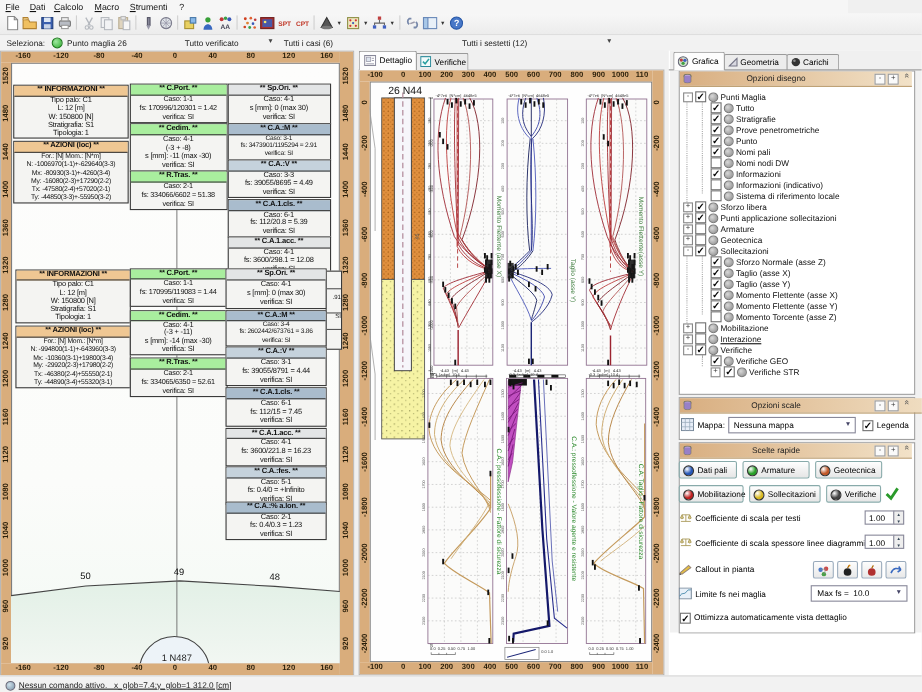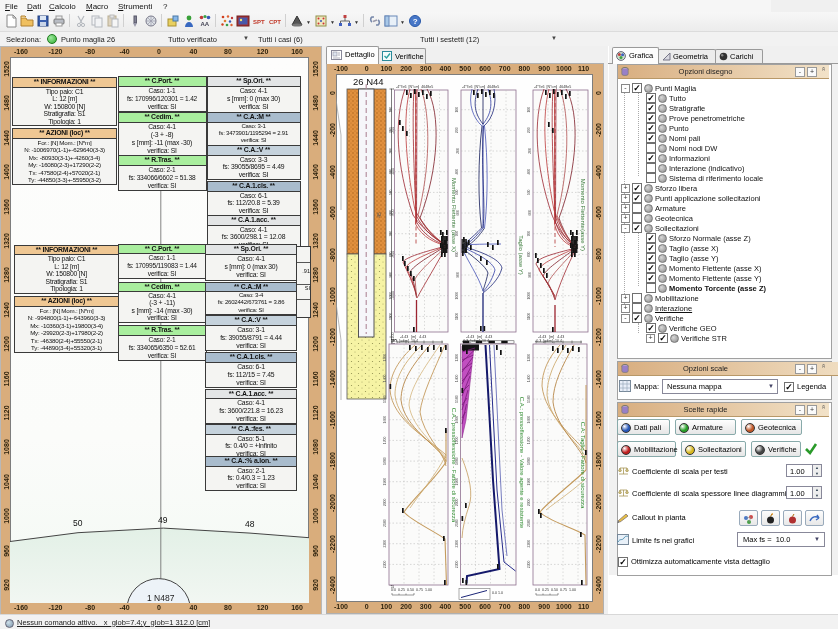--- a/index.html
+++ b/index.html
@@ -931,21 +931,21 @@
       <span class="abs" style="left:658px;top:134.4px;width:7px;height:7px;border-radius:50%;background:radial-gradient(circle at 35% 35%,#d8d8d8,#8a8a8a);border:1px solid #777;"></span>
       <span class="abs" style="left:669px;top:133.8px;font-size:7.5px;color:#111;white-space:nowrap;">Nomi pali</span>
       <span class="abs" style="left:646px;top:143.4px;width:8px;height:8px;background:#fff;border:1px solid #707070;font-size:9px;line-height:8px;text-align:center;color:#000;font-weight:bold;"></span>
       <span class="abs" style="left:658px;top:144.4px;width:7px;height:7px;border-radius:50%;background:radial-gradient(circle at 35% 35%,#d8d8d8,#8a8a8a);border:1px solid #777;"></span>
       <span class="abs" style="left:669px;top:143.8px;font-size:7.5px;color:#111;white-space:nowrap;">Nomi nodi DW</span>
       <span class="abs" style="left:646px;top:153.4px;width:8px;height:8px;background:#fff;border:1px solid #707070;font-size:9px;line-height:8px;text-align:center;color:#000;font-weight:bold;">✓</span>
       <span class="abs" style="left:658px;top:154.4px;width:7px;height:7px;border-radius:50%;background:radial-gradient(circle at 35% 35%,#d8d8d8,#8a8a8a);border:1px solid #777;"></span>
       <span class="abs" style="left:669px;top:153.8px;font-size:7.5px;color:#111;white-space:nowrap;">Informazioni</span>
       <span class="abs" style="left:646px;top:163.4px;width:8px;height:8px;background:#fff;border:1px solid #707070;font-size:9px;line-height:8px;text-align:center;color:#000;font-weight:bold;"></span>
       <span class="abs" style="left:658px;top:164.4px;width:7px;height:7px;border-radius:50%;background:radial-gradient(circle at 35% 35%,#d8d8d8,#8a8a8a);border:1px solid #777;"></span>
-      <span class="abs" style="left:669px;top:163.8px;font-size:7.5px;color:#111;white-space:nowrap;">Interazione (indicativo)</span>
+      <span class="abs" style="left:669px;top:163.8px;font-size:7.5px;color:#111;white-space:nowrap;">Informazioni (indicativo)</span>
       <span class="abs" style="left:646px;top:173.4px;width:8px;height:8px;background:#fff;border:1px solid #707070;font-size:9px;line-height:8px;text-align:center;color:#000;font-weight:bold;"></span>
       <span class="abs" style="left:658px;top:174.4px;width:7px;height:7px;border-radius:50%;background:radial-gradient(circle at 35% 35%,#d8d8d8,#8a8a8a);border:1px solid #777;"></span>
       <span class="abs" style="left:669px;top:173.8px;font-size:7.5px;color:#111;white-space:nowrap;">Sistema di riferimento locale</span>
       <span class="abs" style="left:621px;top:184.2px;width:7px;height:7px;background:#fff;border:1px solid #888;font-size:7px;line-height:6px;text-align:center;color:#333;">+</span>
       <span class="abs" style="left:632px;top:183.4px;width:8px;height:8px;background:#fff;border:1px solid #707070;font-size:9px;line-height:8px;text-align:center;color:#000;font-weight:bold;">✓</span>
       <span class="abs" style="left:644px;top:184.4px;width:7px;height:7px;border-radius:50%;background:radial-gradient(circle at 35% 35%,#d8d8d8,#8a8a8a);border:1px solid #777;"></span>
       <span class="abs" style="left:655px;top:183.8px;font-size:7.5px;color:#111;white-space:nowrap;">Sforzo libera</span>
       <span class="abs" style="left:621px;top:194.2px;width:7px;height:7px;background:#fff;border:1px solid #888;font-size:7px;line-height:6px;text-align:center;color:#333;">+</span>
       <span class="abs" style="left:632px;top:193.4px;width:8px;height:8px;background:#fff;border:1px solid #707070;font-size:9px;line-height:8px;text-align:center;color:#000;font-weight:bold;">✓</span>
       <span class="abs" style="left:644px;top:194.4px;width:7px;height:7px;border-radius:50%;background:radial-gradient(circle at 35% 35%,#d8d8d8,#8a8a8a);border:1px solid #777;"></span>
@@ -972,21 +972,21 @@
       <span class="abs" style="left:658px;top:254.4px;width:7px;height:7px;border-radius:50%;background:radial-gradient(circle at 35% 35%,#d8d8d8,#8a8a8a);border:1px solid #777;"></span>
       <span class="abs" style="left:669px;top:253.8px;font-size:7.5px;color:#111;white-space:nowrap;">Taglio (asse Y)</span>
       <span class="abs" style="left:646px;top:263.4px;width:8px;height:8px;background:#fff;border:1px solid #707070;font-size:9px;line-height:8px;text-align:center;color:#000;font-weight:bold;">✓</span>
       <span class="abs" style="left:658px;top:264.4px;width:7px;height:7px;border-radius:50%;background:radial-gradient(circle at 35% 35%,#d8d8d8,#8a8a8a);border:1px solid #777;"></span>
       <span class="abs" style="left:669px;top:263.8px;font-size:7.5px;color:#111;white-space:nowrap;">Momento Flettente (asse X)</span>
       <span class="abs" style="left:646px;top:273.4px;width:8px;height:8px;background:#fff;border:1px solid #707070;font-size:9px;line-height:8px;text-align:center;color:#000;font-weight:bold;">✓</span>
       <span class="abs" style="left:658px;top:274.4px;width:7px;height:7px;border-radius:50%;background:radial-gradient(circle at 35% 35%,#d8d8d8,#8a8a8a);border:1px solid #777;"></span>
       <span class="abs" style="left:669px;top:273.8px;font-size:7.5px;color:#111;white-space:nowrap;">Momento Flettente (asse Y)</span>
       <span class="abs" style="left:646px;top:283.4px;width:8px;height:8px;background:#fff;border:1px solid #707070;font-size:9px;line-height:8px;text-align:center;color:#000;font-weight:bold;"></span>
       <span class="abs" style="left:658px;top:284.4px;width:7px;height:7px;border-radius:50%;background:radial-gradient(circle at 35% 35%,#d8d8d8,#8a8a8a);border:1px solid #777;"></span>
-      <span class="abs" style="left:669px;top:283.8px;font-size:7.5px;color:#111;white-space:nowrap;font-weight:bold;">Momento Torcente (asse Z)</span>
+      <span class="abs" style="left:669px;top:283.8px;font-size:7.5px;color:#111;white-space:nowrap;">Momento Torcente (asse Z)</span>
       <span class="abs" style="left:621px;top:294.2px;width:7px;height:7px;background:#fff;border:1px solid #888;font-size:7px;line-height:6px;text-align:center;color:#333;">+</span>
       <span class="abs" style="left:632px;top:293.4px;width:8px;height:8px;background:#fff;border:1px solid #707070;font-size:9px;line-height:8px;text-align:center;color:#000;font-weight:bold;"></span>
       <span class="abs" style="left:644px;top:294.4px;width:7px;height:7px;border-radius:50%;background:radial-gradient(circle at 35% 35%,#d8d8d8,#8a8a8a);border:1px solid #777;"></span>
       <span class="abs" style="left:655px;top:293.8px;font-size:7.5px;color:#111;white-space:nowrap;">Mobilitazione</span>
       <span class="abs" style="left:621px;top:304.2px;width:7px;height:7px;background:#fff;border:1px solid #888;font-size:7px;line-height:6px;text-align:center;color:#333;">+</span>
       <span class="abs" style="left:632px;top:303.4px;width:8px;height:8px;background:#fff;border:1px solid #707070;font-size:9px;line-height:8px;text-align:center;color:#000;font-weight:bold;"></span>
       <span class="abs" style="left:644px;top:304.4px;width:7px;height:7px;border-radius:50%;background:radial-gradient(circle at 35% 35%,#d8d8d8,#8a8a8a);border:1px solid #777;"></span>
       <span class="abs" style="left:655px;top:303.8px;font-size:7.5px;color:#111;white-space:nowrap;text-decoration:underline;">Interazione</span>
       <span class="abs" style="left:621px;top:314.2px;width:7px;height:7px;background:#fff;border:1px solid #888;font-size:7px;line-height:6px;text-align:center;color:#333;">-</span>
       <span class="abs" style="left:632px;top:313.4px;width:8px;height:8px;background:#fff;border:1px solid #707070;font-size:9px;line-height:8px;text-align:center;color:#000;font-weight:bold;">✓</span>
@@ -1104,21 +1104,21 @@
     </div>
     <div class="abs" style="left:805px;top:510px;width:19px;height:16px;background:linear-gradient(#fdfdfd,#e8e8e8);border:1px solid #9ab;border-radius:2px;box-sizing:border-box;">
       <svg class="abs" style="left:2px;top:2px;" width="13" height="11" viewBox="0 0 13 11">
         <path d="M2 8 C4 3, 8 3, 11 5 L9 2 M11 5 L8 7" stroke="#3a6ac0" stroke-width="1.4" fill="none"></path>
       </svg>
     </div>
     <svg class="abs" style="left:617px;top:534px;" width="12" height="11" viewBox="0 0 12 11">
       <rect x="0.5" y="0.5" width="11" height="10" fill="#e8f0f8" stroke="#789"></rect>
       <path d="M1 8 C3 4, 5 7, 7 4 S10 3, 11 2" stroke="#48a" fill="none" stroke-width="0.9"></path>
     </svg>
-    <span class="abs" style="left:632px;top:536px;font-size:7.5px;">Limite fs nei grafici</span>
+    <span class="abs" style="left:632px;top:536px;font-size:7.5px;">Limite fs nei maglia</span>
     <div class="abs" style="left:737px;top:532px;width:88px;height:15px;background:#fff;border:1px solid #889;font-size:7.5px;box-sizing:border-box;">
       <span class="abs" style="left:5px;top:2px;">Max fs =&nbsp;&nbsp;10.0</span>
       <span class="abs" style="right:4px;top:3px;font-size:6px;color:#446;">▼</span>
     </div>
     <span class="abs" style="left:618px;top:557px;width:8px;height:8px;background:#fff;border:1px solid #707070;font-size:9px;line-height:8px;text-align:center;font-weight:bold;">✓</span>
     <span class="abs" style="left:631px;top:557px;font-size:7.5px;">Ottimizza automaticamente vista dettaglio</span>
     <div class="abs" style="left:609px;top:576px;width:228px;height:33px;background:#fff;"></div>
   </div>
 
 <div class="abs" style="left:0;top:614px;width:838px;height:15px;background:#f2f2f2;border-top:1px solid #d8d8d8;font-size:7.5px;color:#222;">

